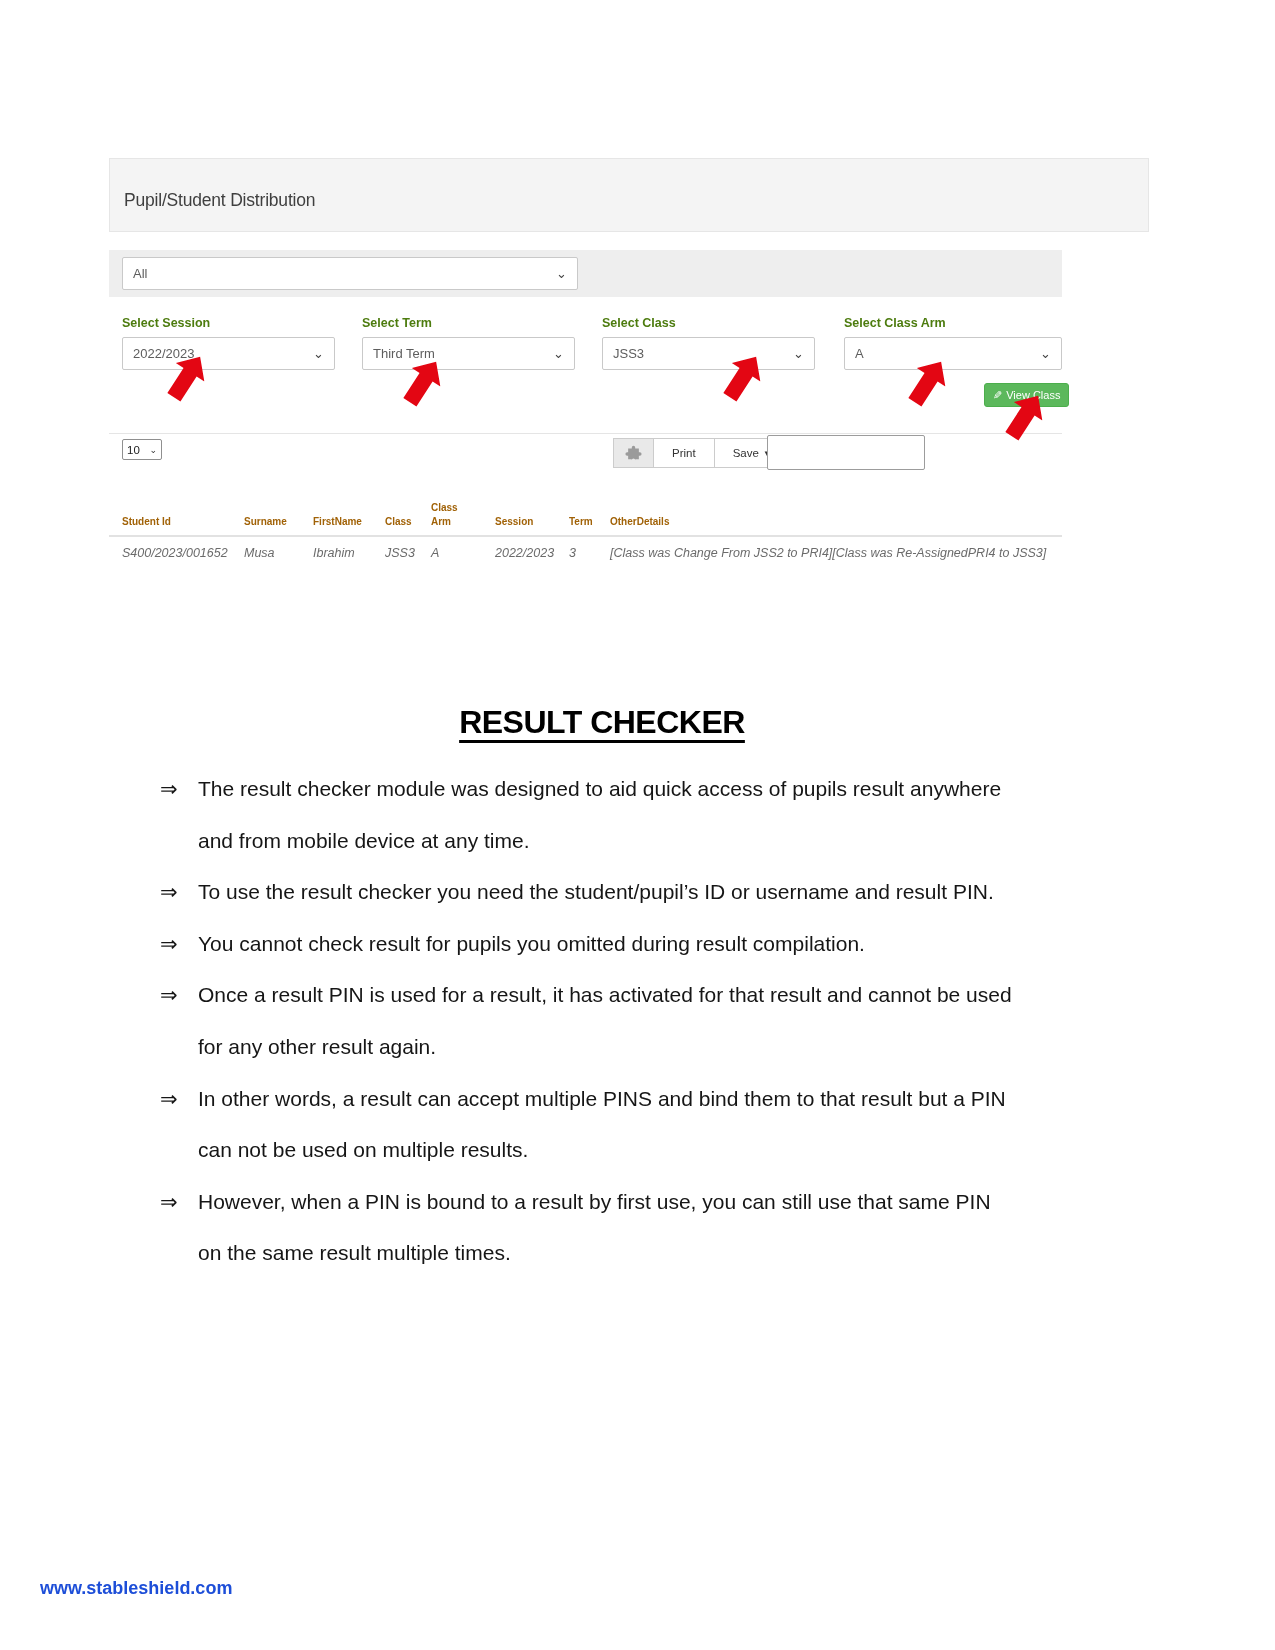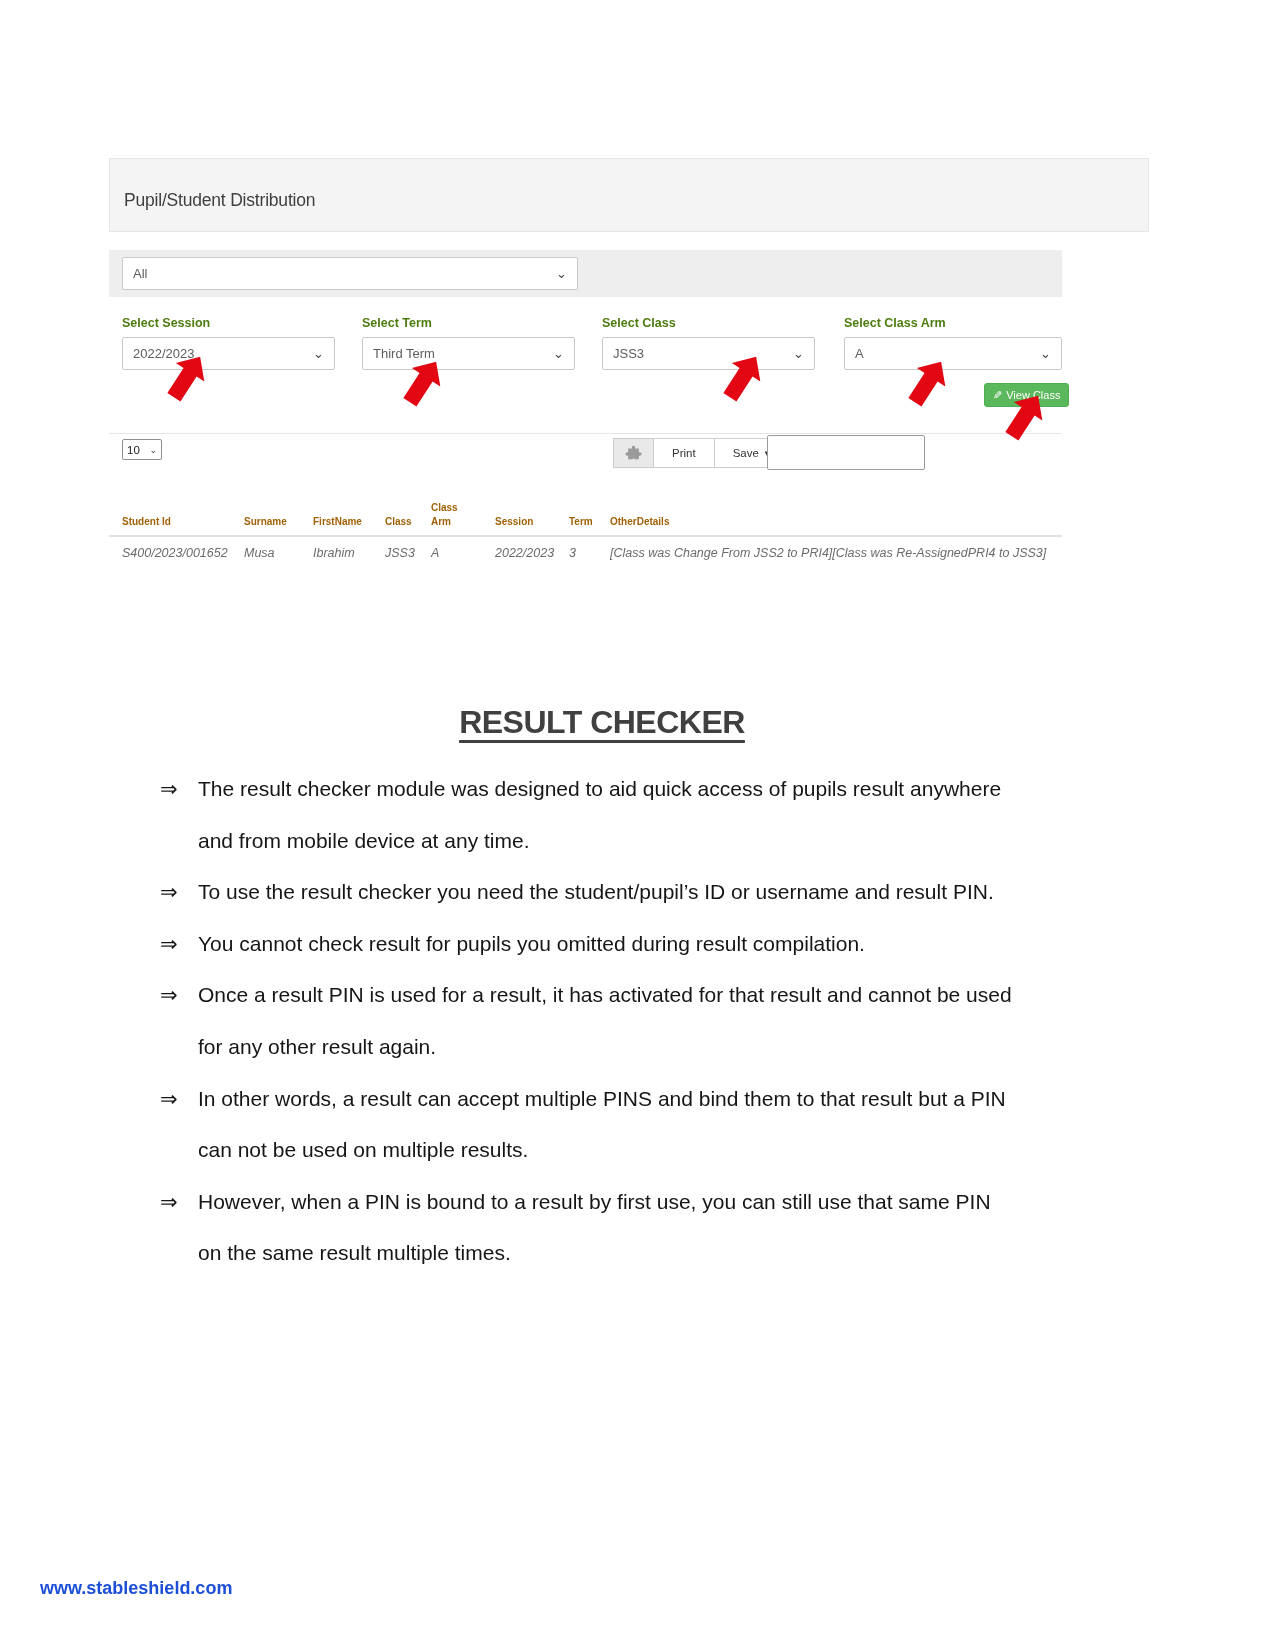--- a/index.html
+++ b/index.html
@@ -75,21 +75,21 @@
   .trow { position:absolute; left:0; top:388px; width:953px; height:18px;font-style:italic; }
   .td { position:absolute; top:0; font-size:12.5px; color:#6b6b6b; white-space:nowrap; }
 
   
   .arrow { position:absolute; width:34px; height:50px; color:var(--arrow_red, #e30613); }
   .arrow svg { width:100%; height:100%; transform:rotate(33deg); }
 
   
   .doc-heading {
     position:absolute; left:127px; top:704px; width:950px; text-align:center;
-    font-size:32px; font-weight:bold; color:#404040; letter-spacing:-0.5px;
+    font-size:32px; font-weight:bold; color:#000000; letter-spacing:-0.5px;
   }
   .doc-heading span { text-decoration:underline; text-decoration-thickness:3px; text-underline-offset:7px; }
 
   .bullets {
     position:absolute; left:160px; top:763px; width:880px;
     font-size:21px; line-height:51.6px; color:#161616;
   }
   .bullet { display:flex; }
   .bullet .marker { flex:none; width:38px; }
   .bullet .btext { width:820px; }

